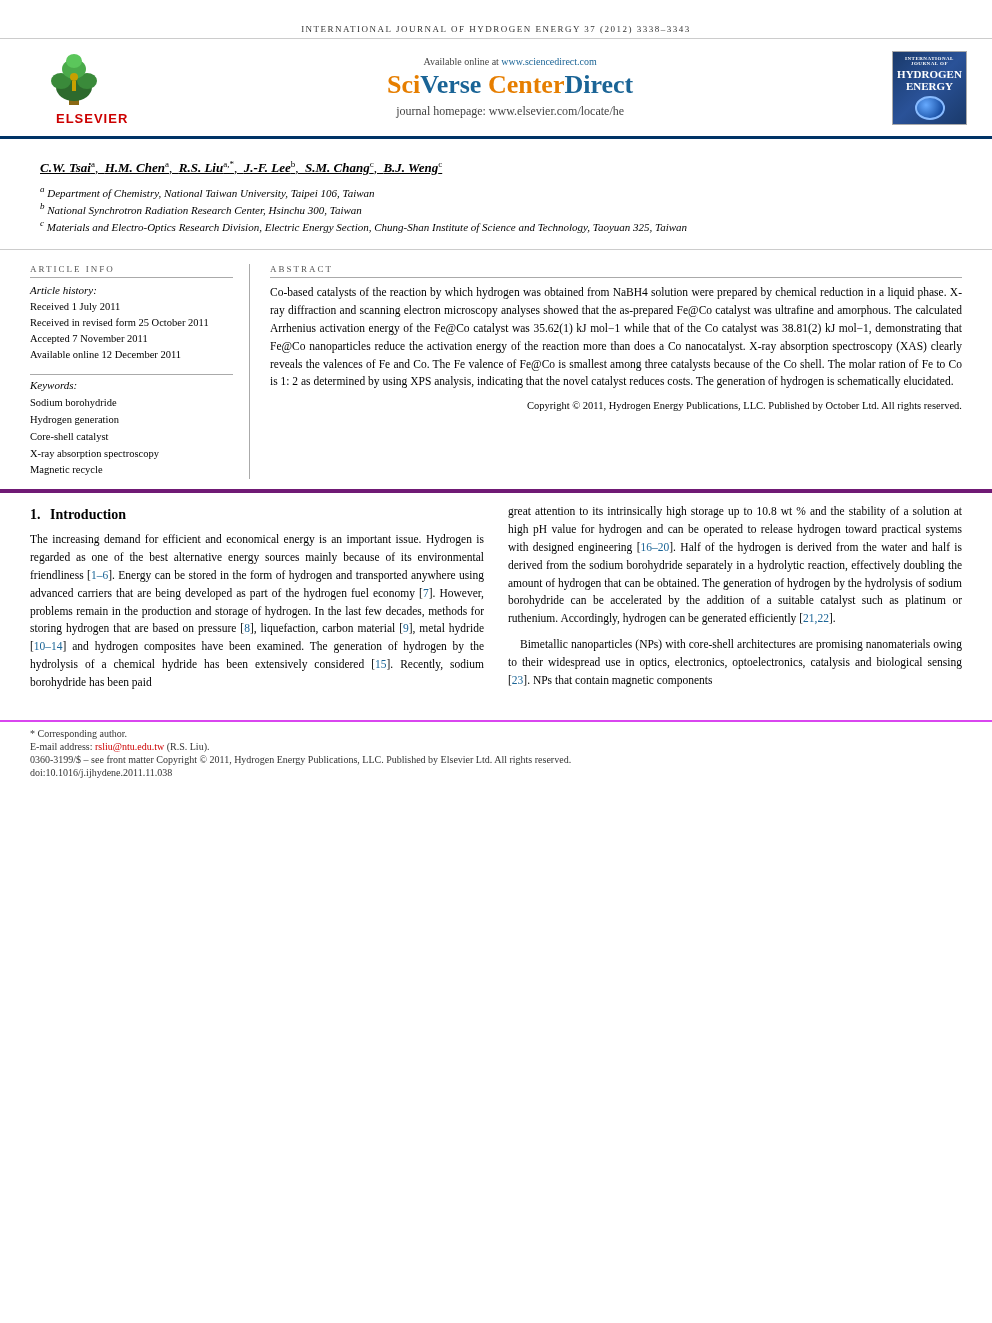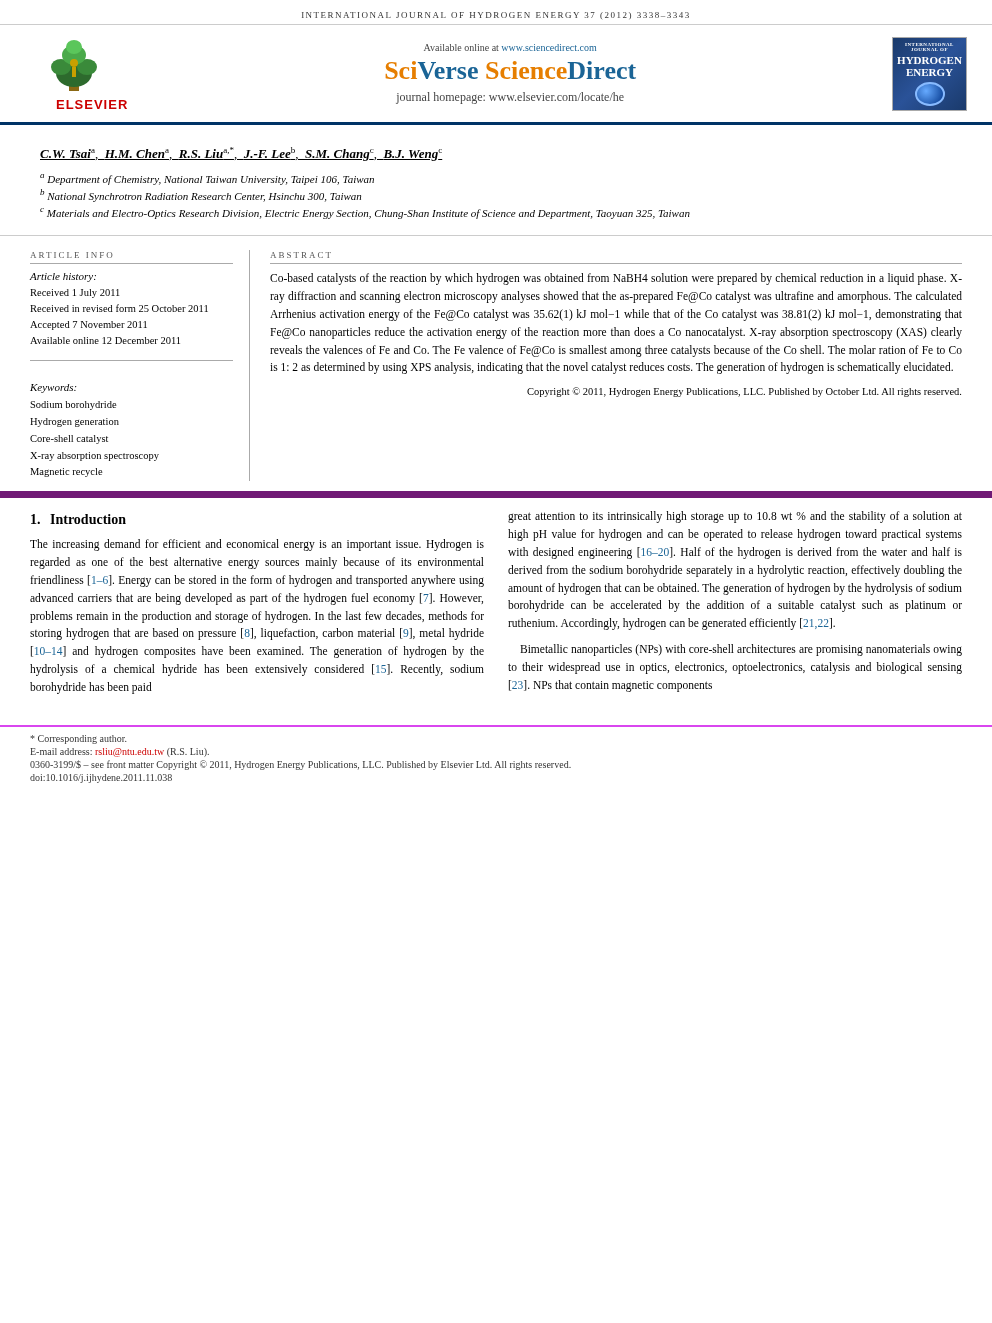--- a/index.html
+++ b/index.html
@@ -11,21 +11,21 @@
       width: 992px;
       min-height: 1323px;
     }
 
     
     .journal-header {
       text-align: center;
       font-size: 9px;
       letter-spacing: 1.5px;
       color: #333;
-      padding: 10px 0 4px;
+      padding: 24px 0 4px;
       text-transform: uppercase;
       border-bottom: 1px solid #ccc;
     }
 
     
     .banner-row {
       display: flex;
       align-items: center;
       padding: 10px 20px;
       border-bottom: 3px solid #003366;
@@ -128,21 +128,21 @@
       font-style: italic;
       margin-bottom: 2px;
     }
     .affiliation-line sup { font-size: 9px; }
 
     
     .two-col {
       display: flex;
       padding: 14px 30px 10px;
       gap: 20px;
-      border-bottom: 7px solid #701a75;
+      border-bottom: 4px solid #701a75;
     }
     .left-col {
       width: 220px;
       flex-shrink: 0;
       border-right: 1px solid #aaa;
       padding-right: 16px;
     }
     .right-col {
       flex: 1;
     }
@@ -162,21 +162,21 @@
       font-style: italic;
       margin-bottom: 3px;
     }
     .article-history-item {
       font-size: 10.5px;
       line-height: 1.5;
     }
     .keywords-section {
       margin-top: 12px;
       border-top: 1px solid #aaa;
-      padding-top: 20px;
+      padding-top: 4px;
     }
     .keywords-title {
       font-size: 11px;
       font-style: italic;
       margin-bottom: 4px;
     }
     .keyword-item {
       font-size: 10.5px;
       line-height: 1.6;
     }
@@ -289,21 +289,21 @@
     </svg>
     <div class="elsevier-name">ELSEVIER</div>
   </div>
 
   <div class="sciverse-block">
     <div class="available-online">
       <span>Available online at</span>
       <a>www.sciencedirect.com</a>
     </div>
     <div class="sciverse-title">
-      <span class="sci">Sci</span><span>Verse </span><span class="sci">Science</span><span>Direct</span>
+      <span class="sci">Sci</span><span>Verse </span><span class="sci">Center</span><span>Direct</span>
     </div>
     <div class="journal-homepage">journal homepage: www.elsevier.com/locate/he</div>
   </div>
 
   <div class="journal-cover">
     <div class="journal-cover-box">
       <div class="intl">INTERNATIONAL JOURNAL OF</div>
       <div class="hydrogen">HYDROGEN<br>ENERGY</div>
       <div class="orb"></div>
     </div>
@@ -315,21 +315,21 @@
     <span class="author-name">C.W. Tsai</span><sup>a</sup>,&nbsp;
     <span class="author-name">H.M. Chen</span><sup>a</sup>,&nbsp;
     <span class="author-name">R.S. Liu</span><sup>a,*</sup>,&nbsp;
     <span class="author-name">J.-F. Lee</span><sup>b</sup>,&nbsp;
     <span class="author-name">S.M. Chang</span><sup>c</sup>,&nbsp;
     <span class="author-name">B.J. Weng</span><sup>c</sup>
   </div>
   <div class="affiliations">
     <div class="affiliation-line"><sup>a</sup> <em>Department of Chemistry, National Taiwan University, Taipei 106, Taiwan</em></div>
     <div class="affiliation-line"><sup>b</sup> <em>National Synchrotron Radiation Research Center, Hsinchu 300, Taiwan</em></div>
-    <div class="affiliation-line"><sup>c</sup> <em>Materials and Electro-Optics Research Division, Electric Energy Section, Chung-Shan Institute of Science and Department, Taoyuan 325, Taiwan</em></div>
+    <div class="affiliation-line"><sup>c</sup> <em>Materials and Electro-Optics Research Division, Electric Energy Section, Chung-Shan Institute of Science and Technology, Taoyuan 325, Taiwan</em></div>
   </div>
 </div>
 
 <div class="two-col">
 
   <div class="left-col">
     <div class="section-label">ARTICLE INFO</div>
     <div class="article-history-title">Article history:</div>
     <div class="article-history-item">Received 1 July 2011</div>
     <div class="article-history-item">Received in revised form 25 October 2011</div>

